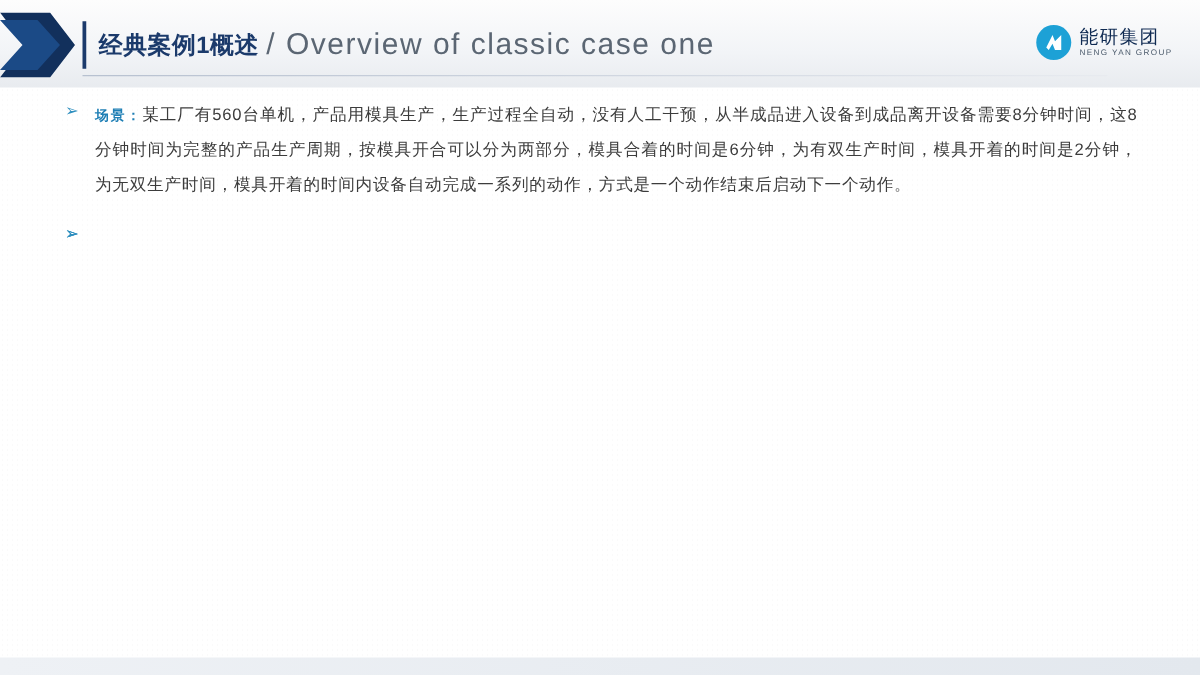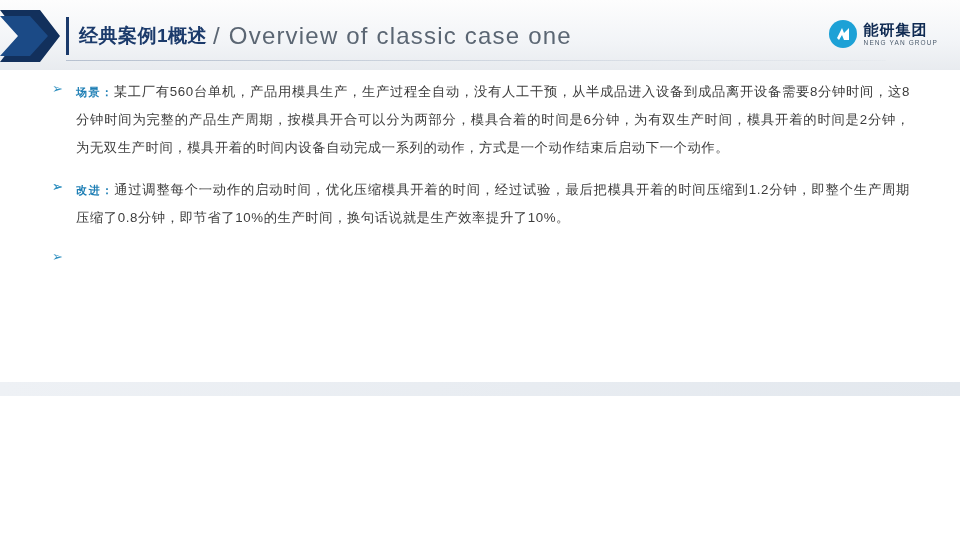--- a/index.html
+++ b/index.html
@@ -9,21 +9,21 @@
   body {
     width: 960px;
     height: 540px;
     overflow: hidden;
     font-family: "Liberation Sans", sans-serif;
     background: #ffffff;
   }
   .slide {
     position: relative;
     width: 960px;
-    height: 396px;
+    height: 540px;
     background: #ffffff;
     overflow: hidden;
   }
   
   .texture {
     position: absolute;
     left: 0;
     top: 70px;
     width: 960px;
     height: 470px;
@@ -100,21 +100,21 @@
     border-radius: 50%;
     background: #1da1d6;
     display: flex;
     align-items: center;
     justify-content: center;
   }
   .logo-mark svg { display: block; }
   .logo-text { line-height: 1; }
   .logo-cn {
     font-size: 15px;
-    font-weight: bold;
+    font-weight: normal;
     color: #0f2a52;
     letter-spacing: 1px;
     display: block;
   }
   .logo-en {
     font-size: 6.5px;
     color: #4b5a6b;
     letter-spacing: 1.1px;
     display: block;
     margin-top: 3px;
@@ -206,23 +206,20 @@
         <span class="lead">场景：</span><span>某工厂有560台单机，产品用模具生产，生产过程全自动，没有人工干预，从半成品进入设备到成品离开设备需要8分钟时间，这8分钟时间为完整的产品生产周期，按模具开合可以分为两部分，模具合着的时间是6分钟，为有双生产时间，模具开着的时间是2分钟，为无双生产时间，模具开着的时间内设备自动完成一系列的动作，方式是一个动作结束后启动下一个动作。</span>
       </div>
     </div>
 
     <div class="block">
       <span class="bullet-icon">➢</span>
     </div>
 
     <div class="block">
       <span class="bullet-icon">➢</span>
-      <div class="para">
-        <span class="lead">改进：</span><span>通过调整每个一动作的启动时间，优化压缩模具开着的时间，经过试验，最后把模具开着的时间压缩到1.2分钟，即整个生产周期压缩了0.8分钟，即节省了10%的生产时间，换句话说就是生产效率提升了10%。</span>
-      </div>
     </div>
 
     <div class="block">
       <span class="bullet-icon">➢</span>
     </div>
 
   </div>
 
   <div class="footer-band"></div>
 </div>

